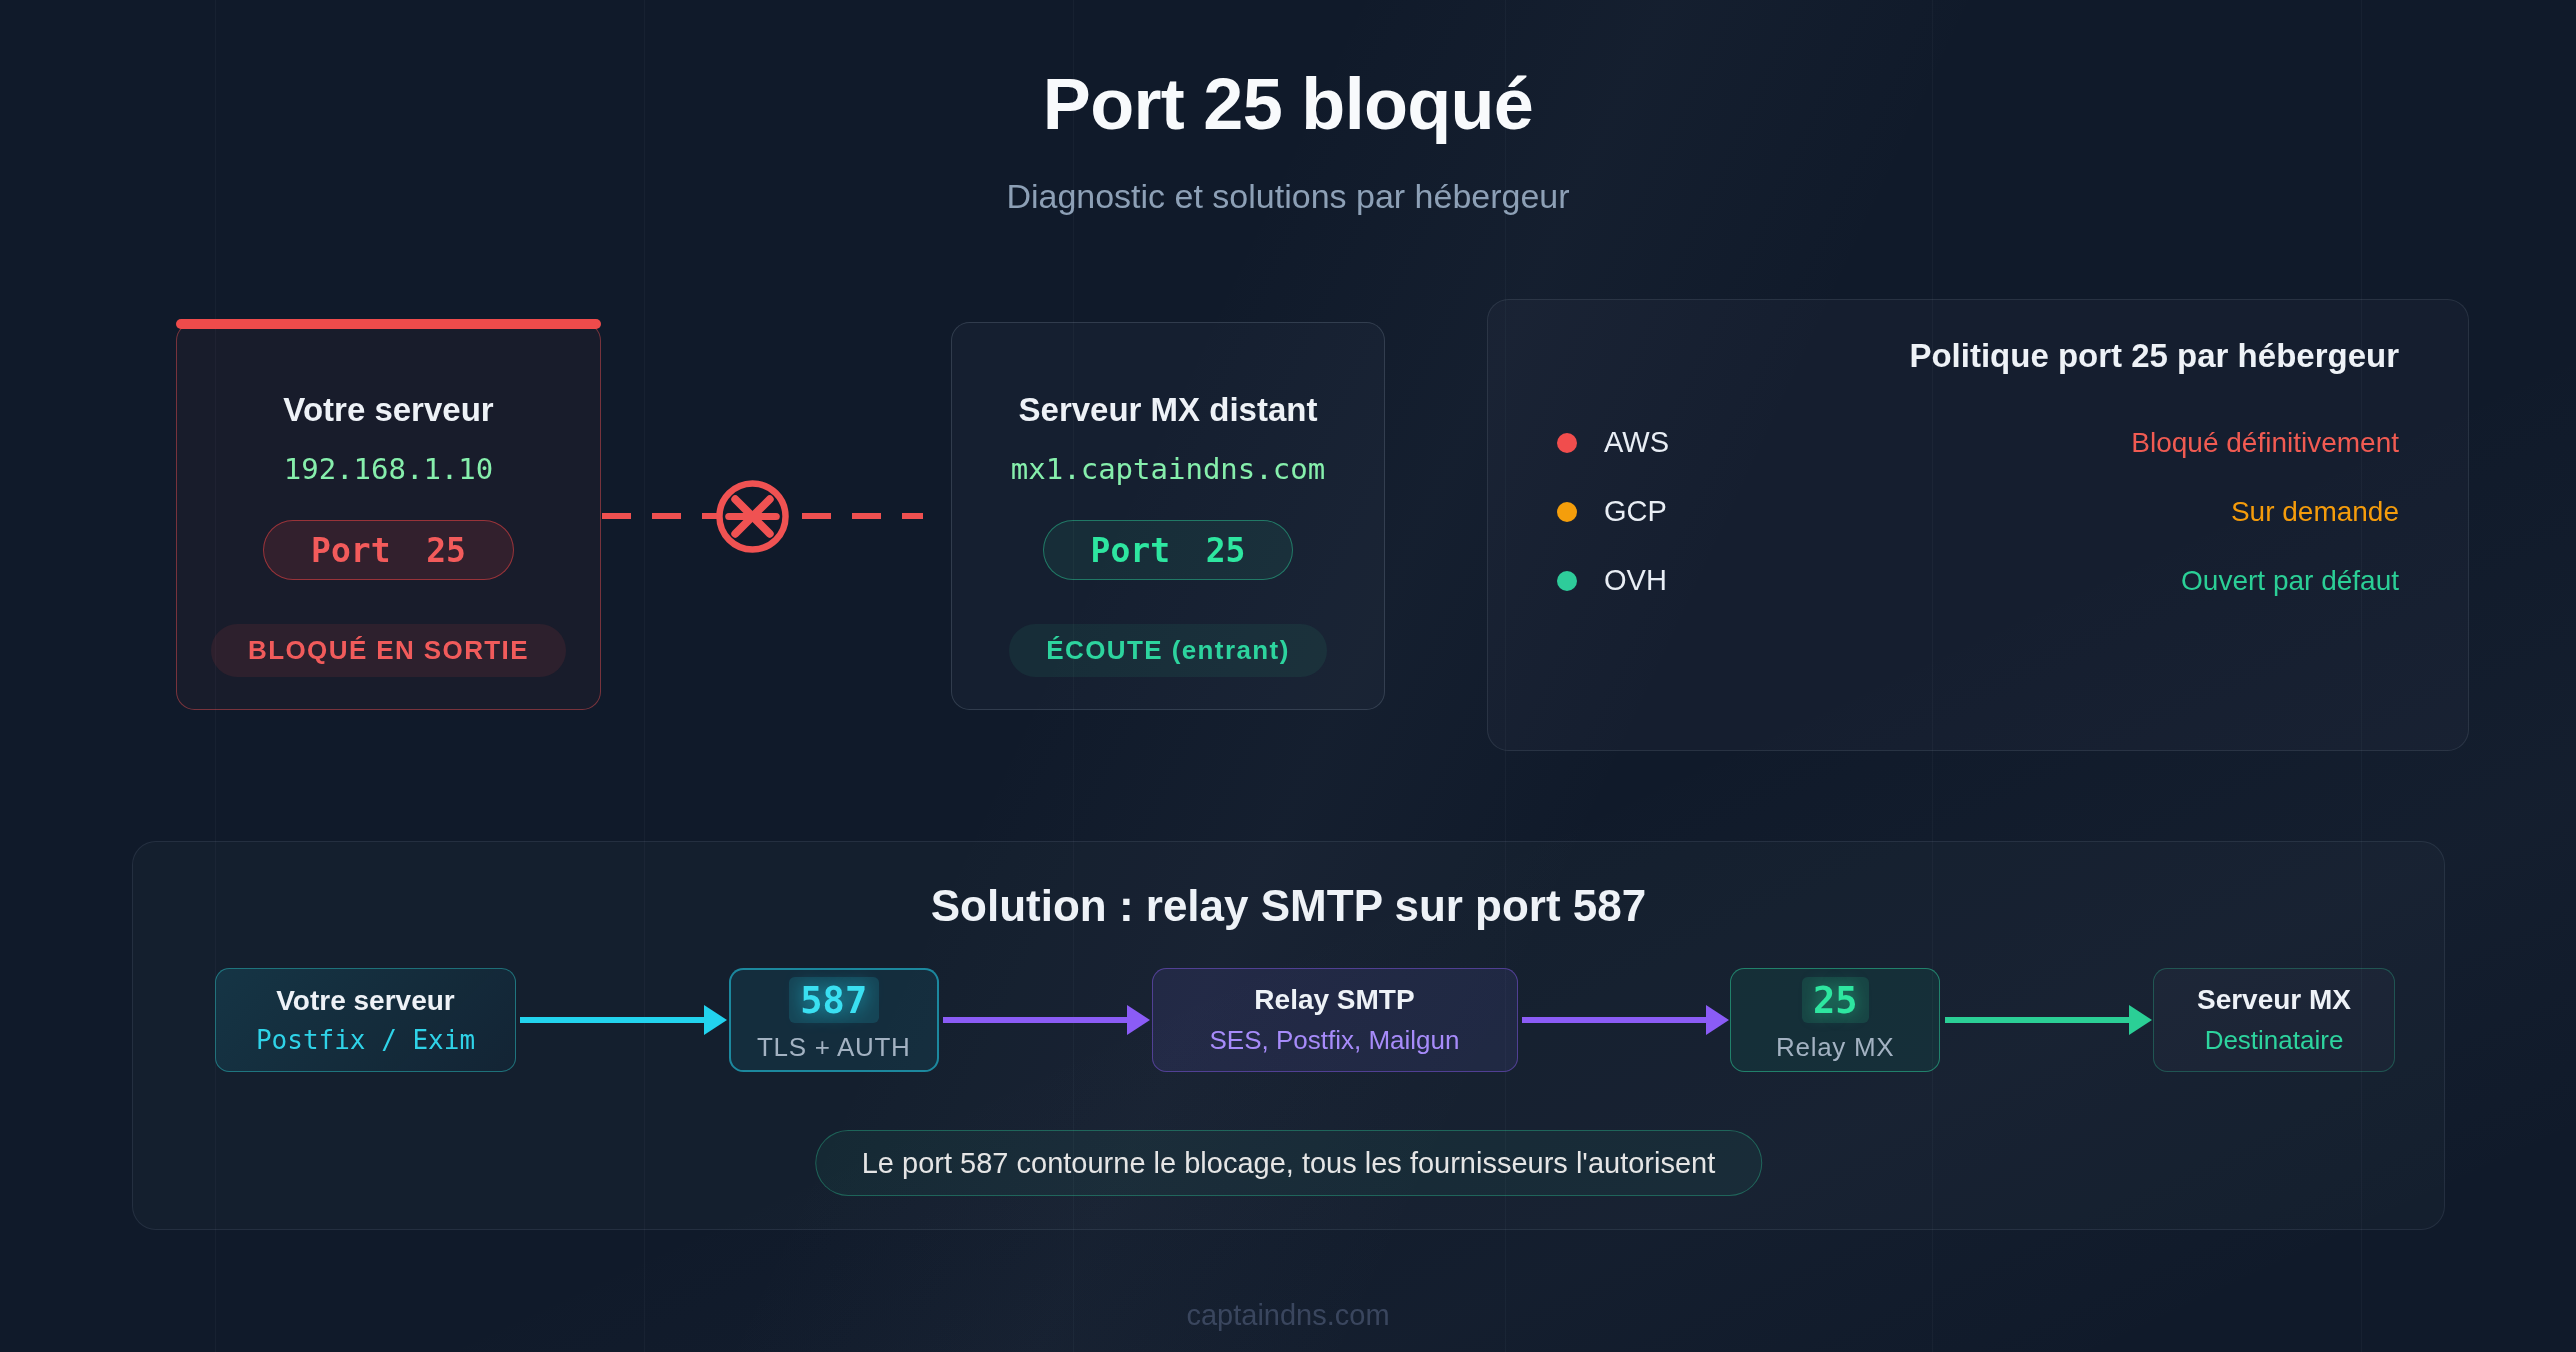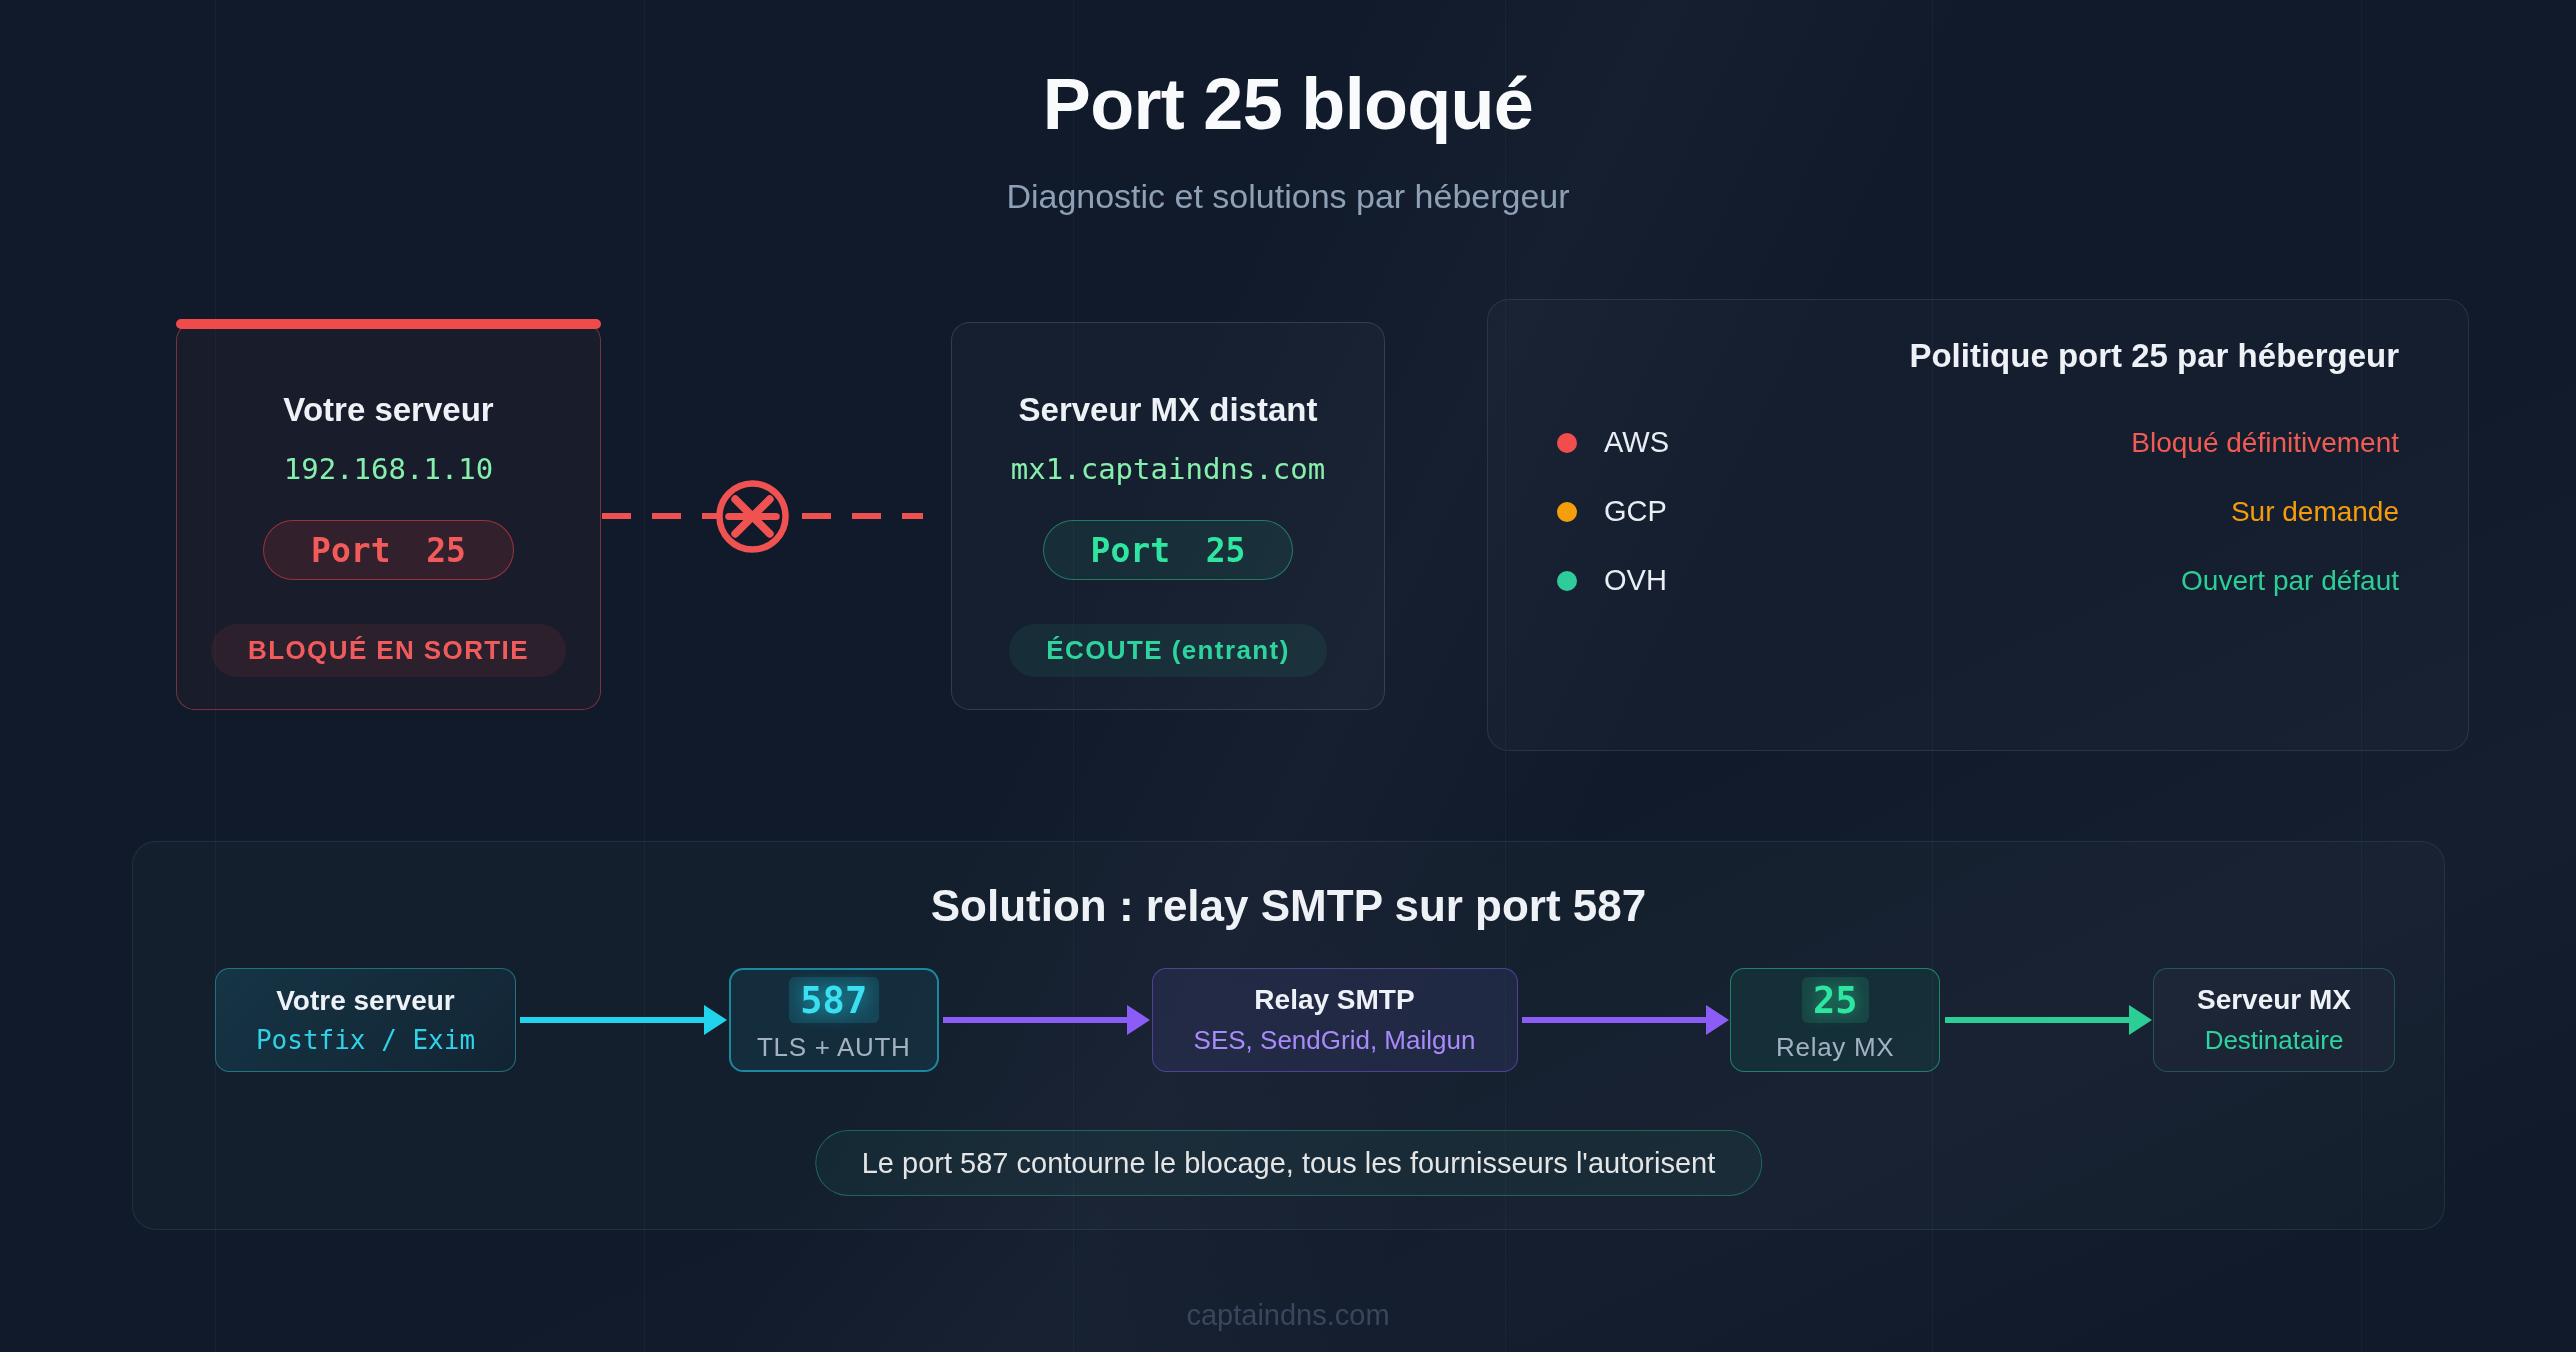--- a/index.html
+++ b/index.html
@@ -174,21 +174,21 @@
       <div class="fb-sub">Postfix / Exim</div>
     </div>
     <div class="arrow arrow-cyan"></div>
     <div class="flow-box fb-587">
       <div class="fb-title num-big num-cyan">587</div>
       <div class="fb-sub">TLS + AUTH</div>
     </div>
     <div class="arrow arrow-purple"></div>
     <div class="flow-box fb-relay">
       <div class="fb-title">Relay SMTP</div>
-      <div class="fb-sub">SES, SendGrid, Mailgun</div>
+      <div class="fb-sub">SES, Postfix, Mailgun</div>
     </div>
     <div class="arrow arrow-purple"></div>
     <div class="flow-box fb-relaymx">
       <div class="fb-title num-big num-green">25</div>
       <div class="fb-sub">Relay MX</div>
     </div>
     <div class="arrow arrow-green"></div>
     <div class="flow-box fb-dest">
       <div class="fb-title">Serveur MX</div>
       <div class="fb-sub">Destinataire</div>

